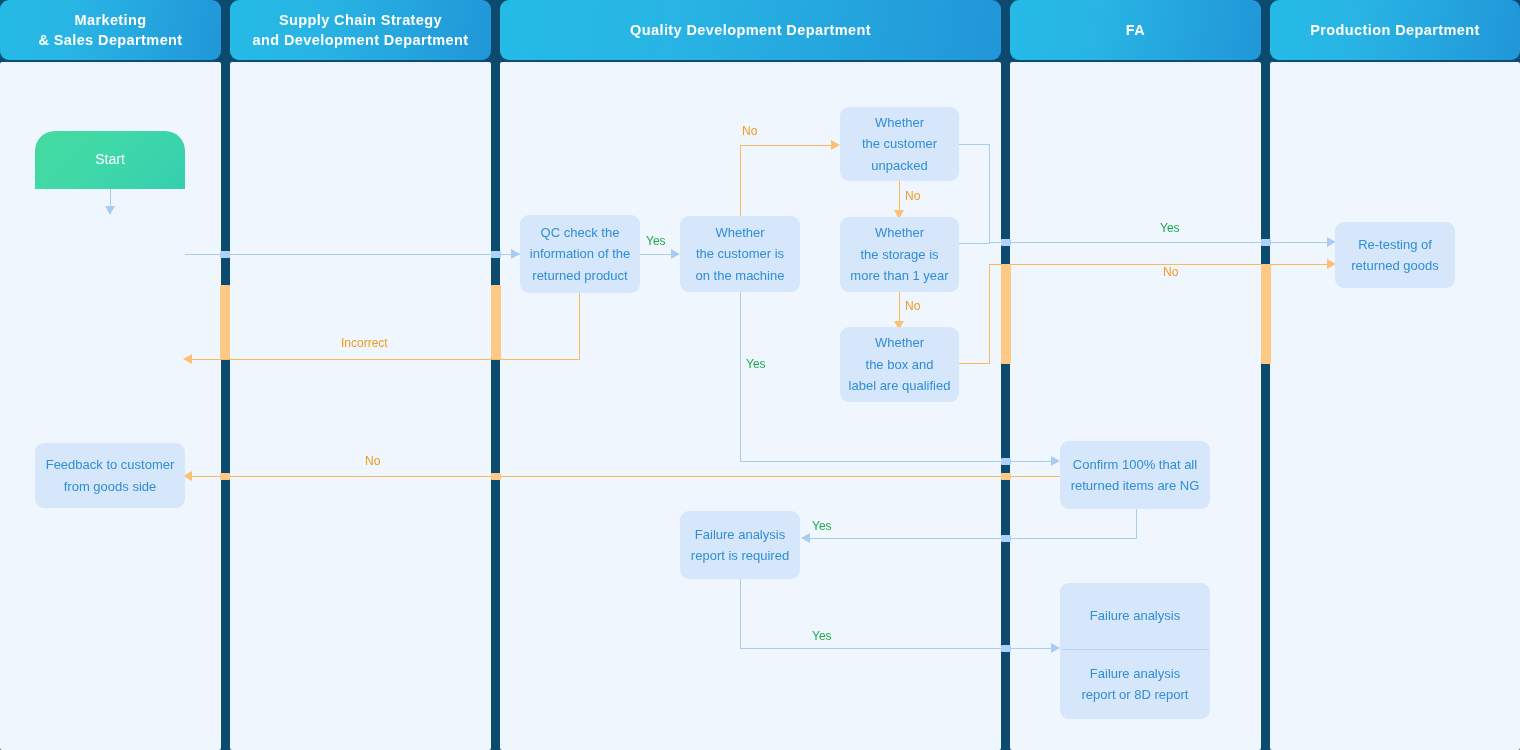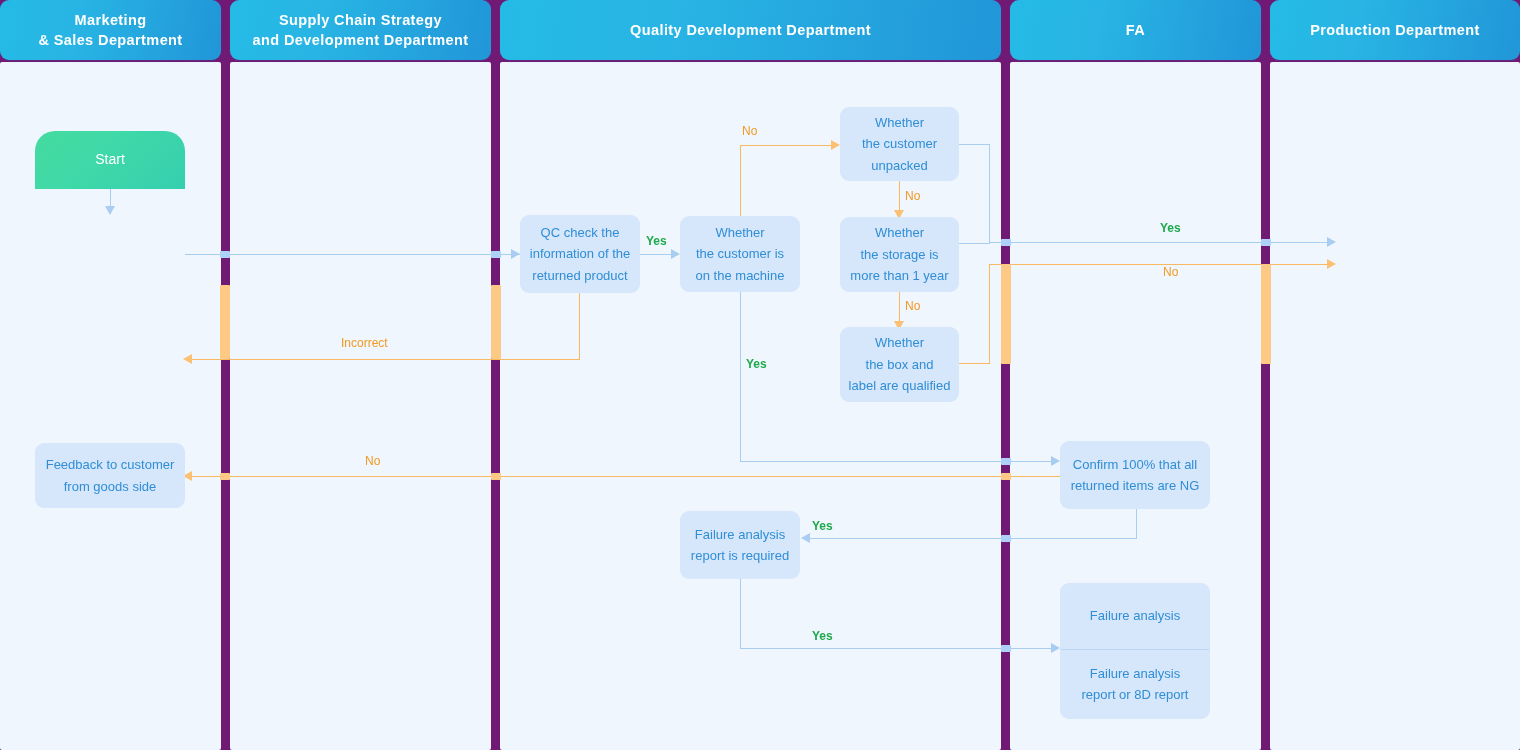--- a/index.html
+++ b/index.html
@@ -1,18 +1,18 @@
 <!DOCTYPE html>
 <html><head>
 <meta charset="utf-8">
 <style>
   html,body{margin:0;padding:0;background:#ffffff;}
   body{width:1520px;height:750px;overflow:hidden;
        font-family:"Liberation Sans","DejaVu Sans",sans-serif;}
-  #stage{position:relative;width:1520px;height:750px;background:#701a75;}
+  #stage{position:relative;width:1520px;height:750px;background:#0c4a6e;}
 
   
   .lane{position:absolute;top:0;height:750px;}
   .lane-body{position:absolute;left:0;right:0;top:62px;bottom:0;
              background:#eff6fe;border-radius:2px;}
   .lane-head{position:absolute;left:0;right:0;top:0;height:60px;
              border-radius:9px;
              background:linear-gradient(100deg,#25bbe6 0%,#28b4e4 35%,#2196d8 100%);
              box-shadow:0 1px 3px rgba(30,120,190,.18);
              display:flex;align-items:center;justify-content:center;text-align:center;}
@@ -46,21 +46,21 @@
   .ar.r.o{border-left-color:#fbc074;}
   .ar.l.o{border-right-color:#fbc074;}
   .ar.d.o{border-top-color:#fbc074;}
 
   
   .chip{position:absolute;background:#aed1f7;border-radius:1px;}
   .chip.o{background:#fdc985;}
 
   
   .lbl{position:absolute;font-size:12px;white-space:nowrap;}
-  .lbl.yes{color:#1faa4c;font-weight:bold;}
+  .lbl.yes{color:#1faa4c;}
   .lbl.no{color:#f2991f;}
 </style>
 </head>
 <body>
 
 <div id="stage">
 
   <div class="lane" style="left:0px;width:221px;">
     <div class="lane-body"></div>
     <div class="lane-head">
@@ -220,20 +220,24 @@
   <div class="node" style="left:1060px;top:583px;width:150px;height:66px;border-radius:9px 9px 0 0;">
     <span>Failure analysis</span>
   </div>
 
   <div class="node" style="left:1060px;top:649px;width:150px;height:70px;border-radius:0 0 9px 9px;">
     <div class="divider" style="position:absolute;top:0;left:1px;"></div>
     <span>Failure analysis</span>
     <span>report or 8D report</span>
   </div>
 
+  <div class="node" style="left:1335px;top:222px;width:120px;height:66px;">
+    <span>Re-testing of</span>
+    <span>returned goods</span>
+  </div>
 
   <div class="lbl yes" style="left:646px;top:234px;">Yes</div>
   <div class="lbl no" style="left:341px;top:336px;">Incorrect</div>
   <div class="lbl no" style="left:742px;top:124px;">No</div>
   <div class="lbl yes" style="left:746px;top:357px;">Yes</div>
   <div class="lbl no" style="left:905px;top:189px;">No</div>
   <div class="lbl no" style="left:905px;top:299px;">No</div>
   <div class="lbl yes" style="left:1160px;top:221px;">Yes</div>
   <div class="lbl no" style="left:1163px;top:265px;">No</div>
   <div class="lbl no" style="left:365px;top:454px;">No</div>

